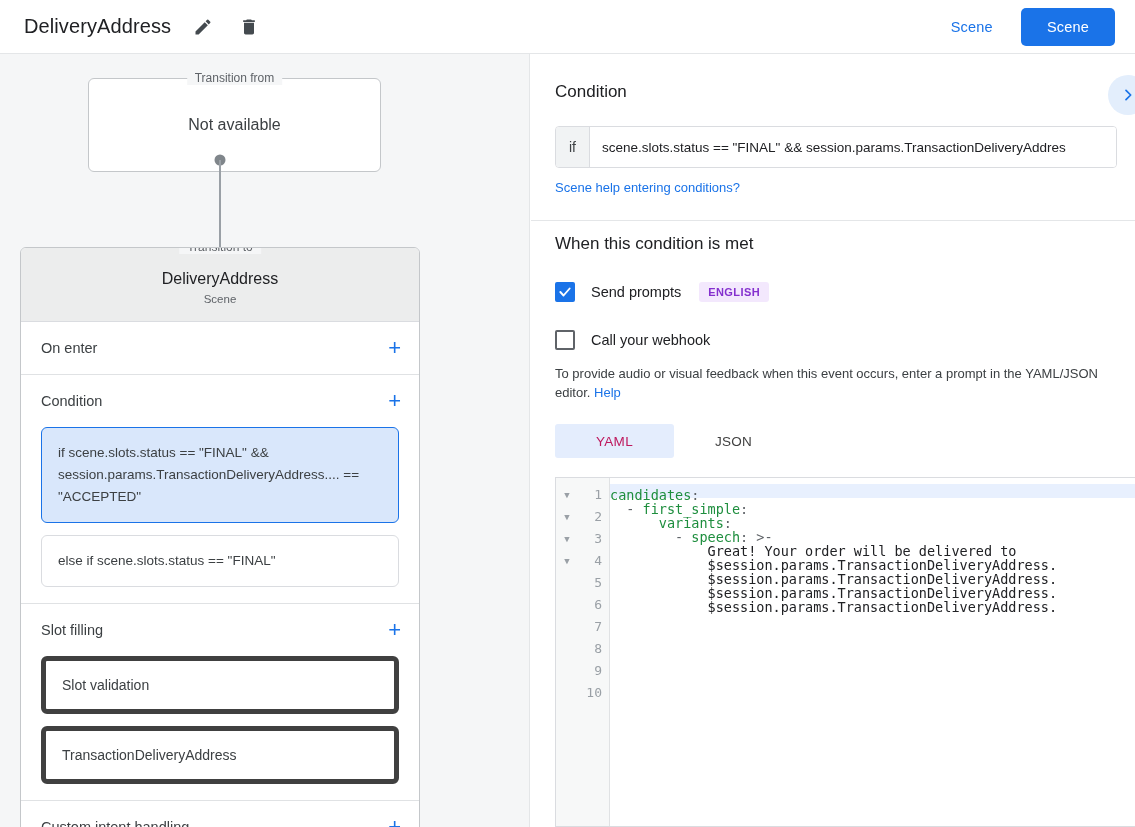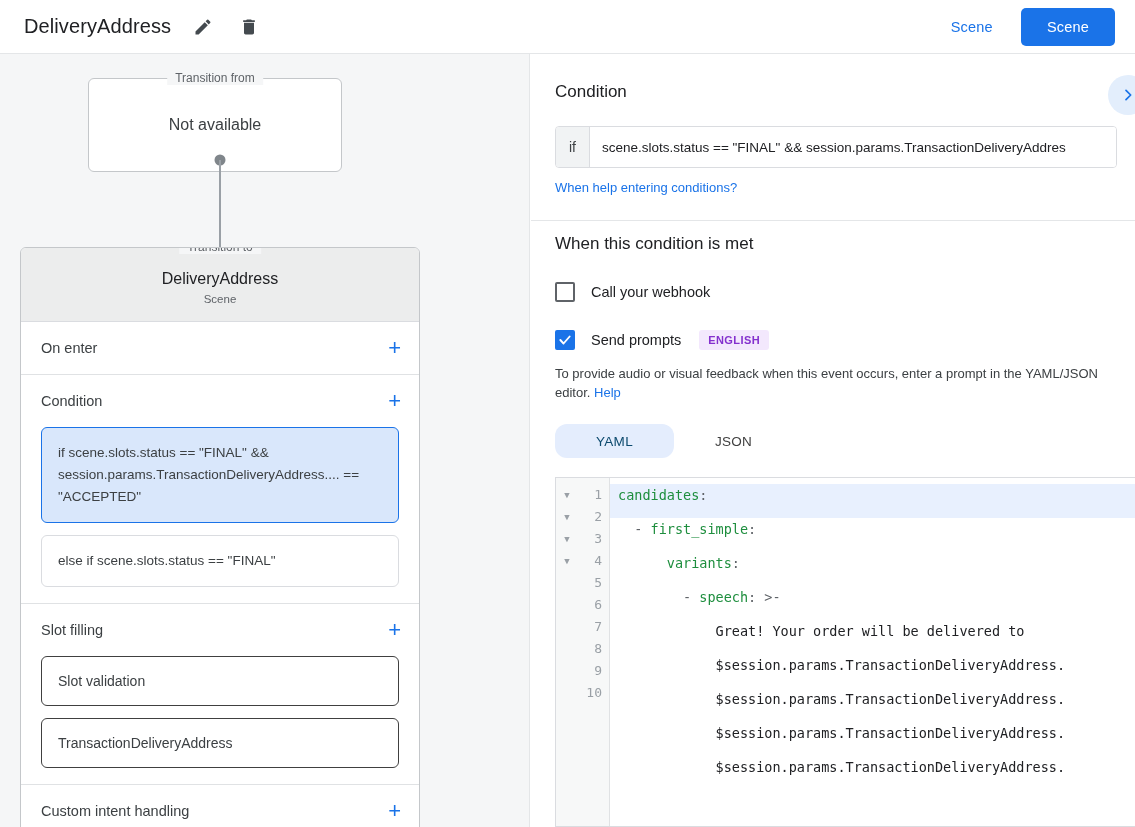--- a/index.html
+++ b/index.html
@@ -64,21 +64,21 @@
   }
   .fieldset-legend {
     position: absolute; top: -8px; left: 50%;
     transform: translateX(-50%);
     background: #f5f6f7;
     padding: 0 8px;
     font-size: 12px; color: #5f6368;
     white-space: nowrap;
   }
   #transition-from {
-    left: 88px; top: 24px; width: 254px; height: 94px;
+    left: 88px; top: 24px; width: 293px; height: 94px;
   }
   #transition-from .body {
     display: flex; align-items: center; justify-content: center;
     height: 100%; font-size: 16px; color: #3c4043;
   }
 
   
   .connector {
     position: absolute; left: 214px; top: 100px;
     width: 12px; height: 130px;
@@ -139,21 +139,21 @@
     cursor: pointer;
     word-break: break-word;
   }
   .cond-item.selected {
     background: #d9e7fb;
     border: 1px solid #1a73e8;
   }
   .cond-item.last { margin-bottom: 0; }
 
   .slot-item {
-    border: 1px solid #404040;
+    border: 5px solid #404040;
     border-radius: 6px;
     background: #fff;
     padding: 16px;
     font-size: 14px;
     color: #3c4043;
     margin-bottom: 12px;
     cursor: pointer;
   }
   .slot-item.last { margin-bottom: 0; }
 
@@ -261,22 +261,22 @@
   .tab {
     width: 119px; height: 34px;
     display: flex; align-items: center; justify-content: center;
     font-size: 13.5px; font-weight: 500;
     color: #404040;
     cursor: pointer;
     letter-spacing: .3px;
   }
   .tab.active {
     background: #e4edfd;
-    color: #0c4a6e;
-    border-radius: 12px;
+    color: #be185d;
+    border-radius: 3px;
   }
 
   
   .editor {
     position: absolute;
     left: 24px; top: 423px;
     width: 580px; height: 350px;
     border: 1px solid #dadce0;
     border-right: none;
     background: #fff;
@@ -303,23 +303,22 @@
     height: 22px; line-height: 22px;
     padding-right: 7px;
     font-size: 13px; color: #9aa0a6;
   }
   .ed-code {
     flex: 1; padding-top: 6px;
     overflow: hidden;
     white-space: pre;
   }
   .ed-code .line {
-    height: 34px; line-height: 22px;
+    height: 14px; line-height: 22px;
     font-size: 13.5px;
-    padding-left: 8px;
     color: #202124;
   }
   .ed-code .line.hl { background: #e8f0fe; }
   .tok-key { color: #1e8e3e; }
   .tok-punct { color: #5f6368; }
   .tok-plain { color: #202124; }
 </style>
 </head>
 <body>
 
@@ -412,41 +411,41 @@
       <svg width="16" height="16" viewBox="0 0 24 24" fill="none" stroke="#1a73e8" stroke-width="2.6" stroke-linecap="round" stroke-linejoin="round" aria-hidden="true">
         <polyline points="9 5 16 12 9 19"></polyline>
       </svg>
     </div>
 
     <div class="cond-input-row">
       <div class="cond-if">if</div>
       <input class="cond-input" type="text" spellcheck="false" value="scene.slots.status == &quot;FINAL&quot; &amp;&amp; session.params.TransactionDeliveryAddres" style="">
     </div>
 
-    <a class="help-link">When help entering conditions?</a>
+    <a class="help-link">Scene help entering conditions?</a>
   </div>
 
   <div class="rp-divider"></div>
 
   <div class="rp-section-2">
     <div class="rp-h2">When this condition is met</div>
-
-    <div class="check-row">
-      <div class="cbox"></div>
-      <div class="check-label">Call your webhook</div>
-    </div>
 
     <div class="check-row">
       <div class="cbox checked">
         <svg width="14" height="14" viewBox="0 0 24 24" fill="none" stroke="#fff" stroke-width="3.2" stroke-linecap="round" stroke-linejoin="round" aria-hidden="true">
           <polyline points="4 12 9.5 18 20 6"></polyline>
         </svg>
       </div>
       <div class="check-label">Send prompts</div>
       <div class="badge">ENGLISH</div>
+    </div>
+
+    <div class="check-row">
+      <div class="cbox"></div>
+      <div class="check-label">Call your webhook</div>
     </div>
 
     <div class="help-text">
       <span>To provide audio or visual feedback when this event occurs, enter a prompt in the YAML/JSON editor.</span>
       <a>Help</a>
     </div>
 
     <div class="tabs">
       <div class="tab active">YAML</div>
       <div class="tab">JSON</div>

